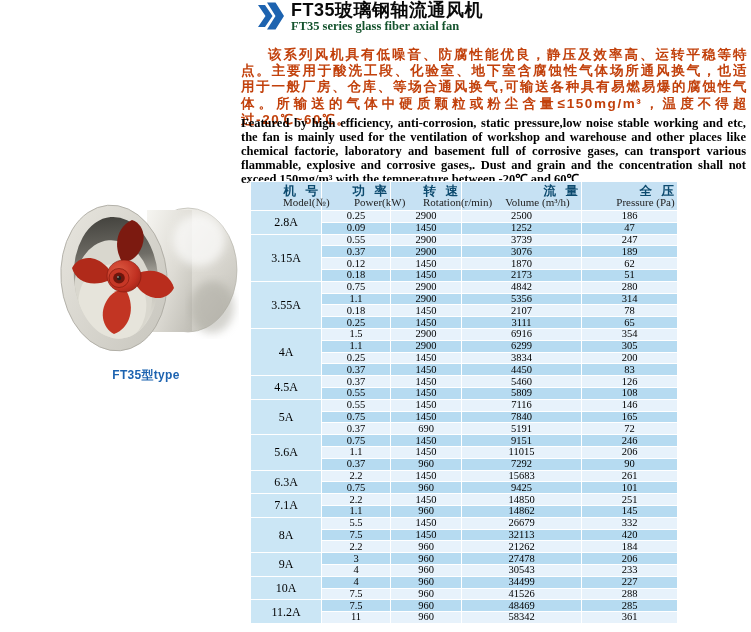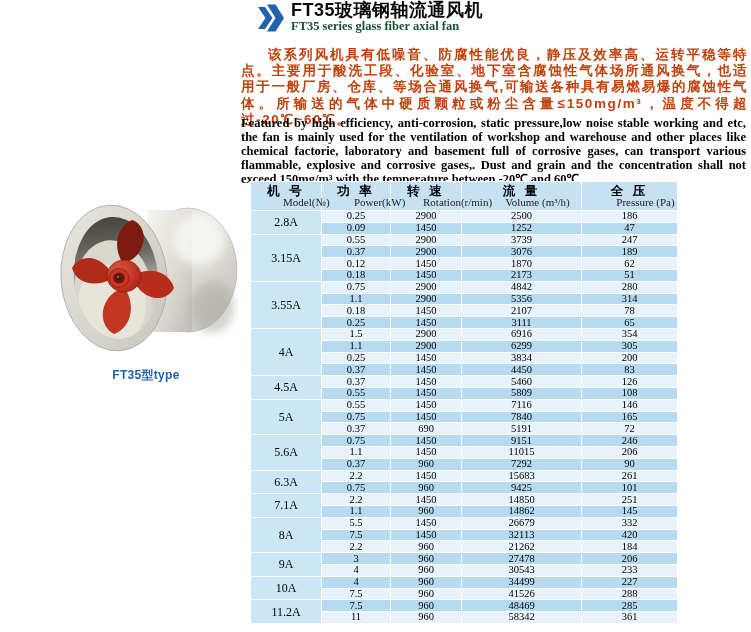--- a/index.html
+++ b/index.html
@@ -2,21 +2,21 @@
 <html><head>
 <meta charset="utf-8">
 <style>
   html,body { margin:0; padding:0; background:#fff; }
   .page {
     position:relative; width:751px; height:632px; background:#ffffff;
     font-family:"Liberation Sans", sans-serif; overflow:hidden;
   }
 
   
-  .brand { position:absolute; left:256px; top:1px; display:flex; align-items:flex-end; }
+  .brand { position:absolute; left:256px; top:1px; display:flex; align-items:flex-start; }
   .brand .chev { width:30px; height:30px; flex:0 0 auto; margin-right:5px; }
   .title-zh {
     font-size:18px; font-weight:bold; color:#0a0a0a; line-height:19px;
     letter-spacing:0.5px; white-space:nowrap;
   }
   .title-en {
     font-family:"Liberation Serif", serif; font-size:12.5px; font-weight:bold;
     color:#14532d; line-height:13px; white-space:nowrap;
   }
 
@@ -42,21 +42,21 @@
 
   
   table.spec {
     position:absolute; left:250px; top:181px; width:427px;
     border-collapse:collapse; table-layout:fixed;
   }
   table.spec th, table.spec td {
     border:1px solid #ffffff; padding:0; text-align:center; vertical-align:middle;
   }
   table.spec thead th { background:#c6e1f3; height:28px; }
-  .th-zh { font-size:12.5px; font-weight:bold; color:#000000; letter-spacing:3px; line-height:13px; }
+  .th-zh { font-size:12.5px; font-weight:bold; color:#0c4a6e; letter-spacing:3px; line-height:13px;text-align:right; }
   .th-en { font-family:"Liberation Serif", serif; font-size:11px; font-weight:normal; color:#222; line-height:9px; letter-spacing:0;padding-left:32px; }
   table.spec tbody tr { height:11.8px; }
   table.spec tbody td {
     font-family:"Liberation Serif", serif; font-size:10.5px; color:#000; line-height:10px;
   }
   table.spec tbody tr.r-light td { background:#e7f2fb; }
   table.spec tbody tr.r-dark  td { background:#b6dbf1; }
   table.spec tbody td.model {
     background:#cbe6f5 !important; font-size:12px; font-weight:normal;
   }

